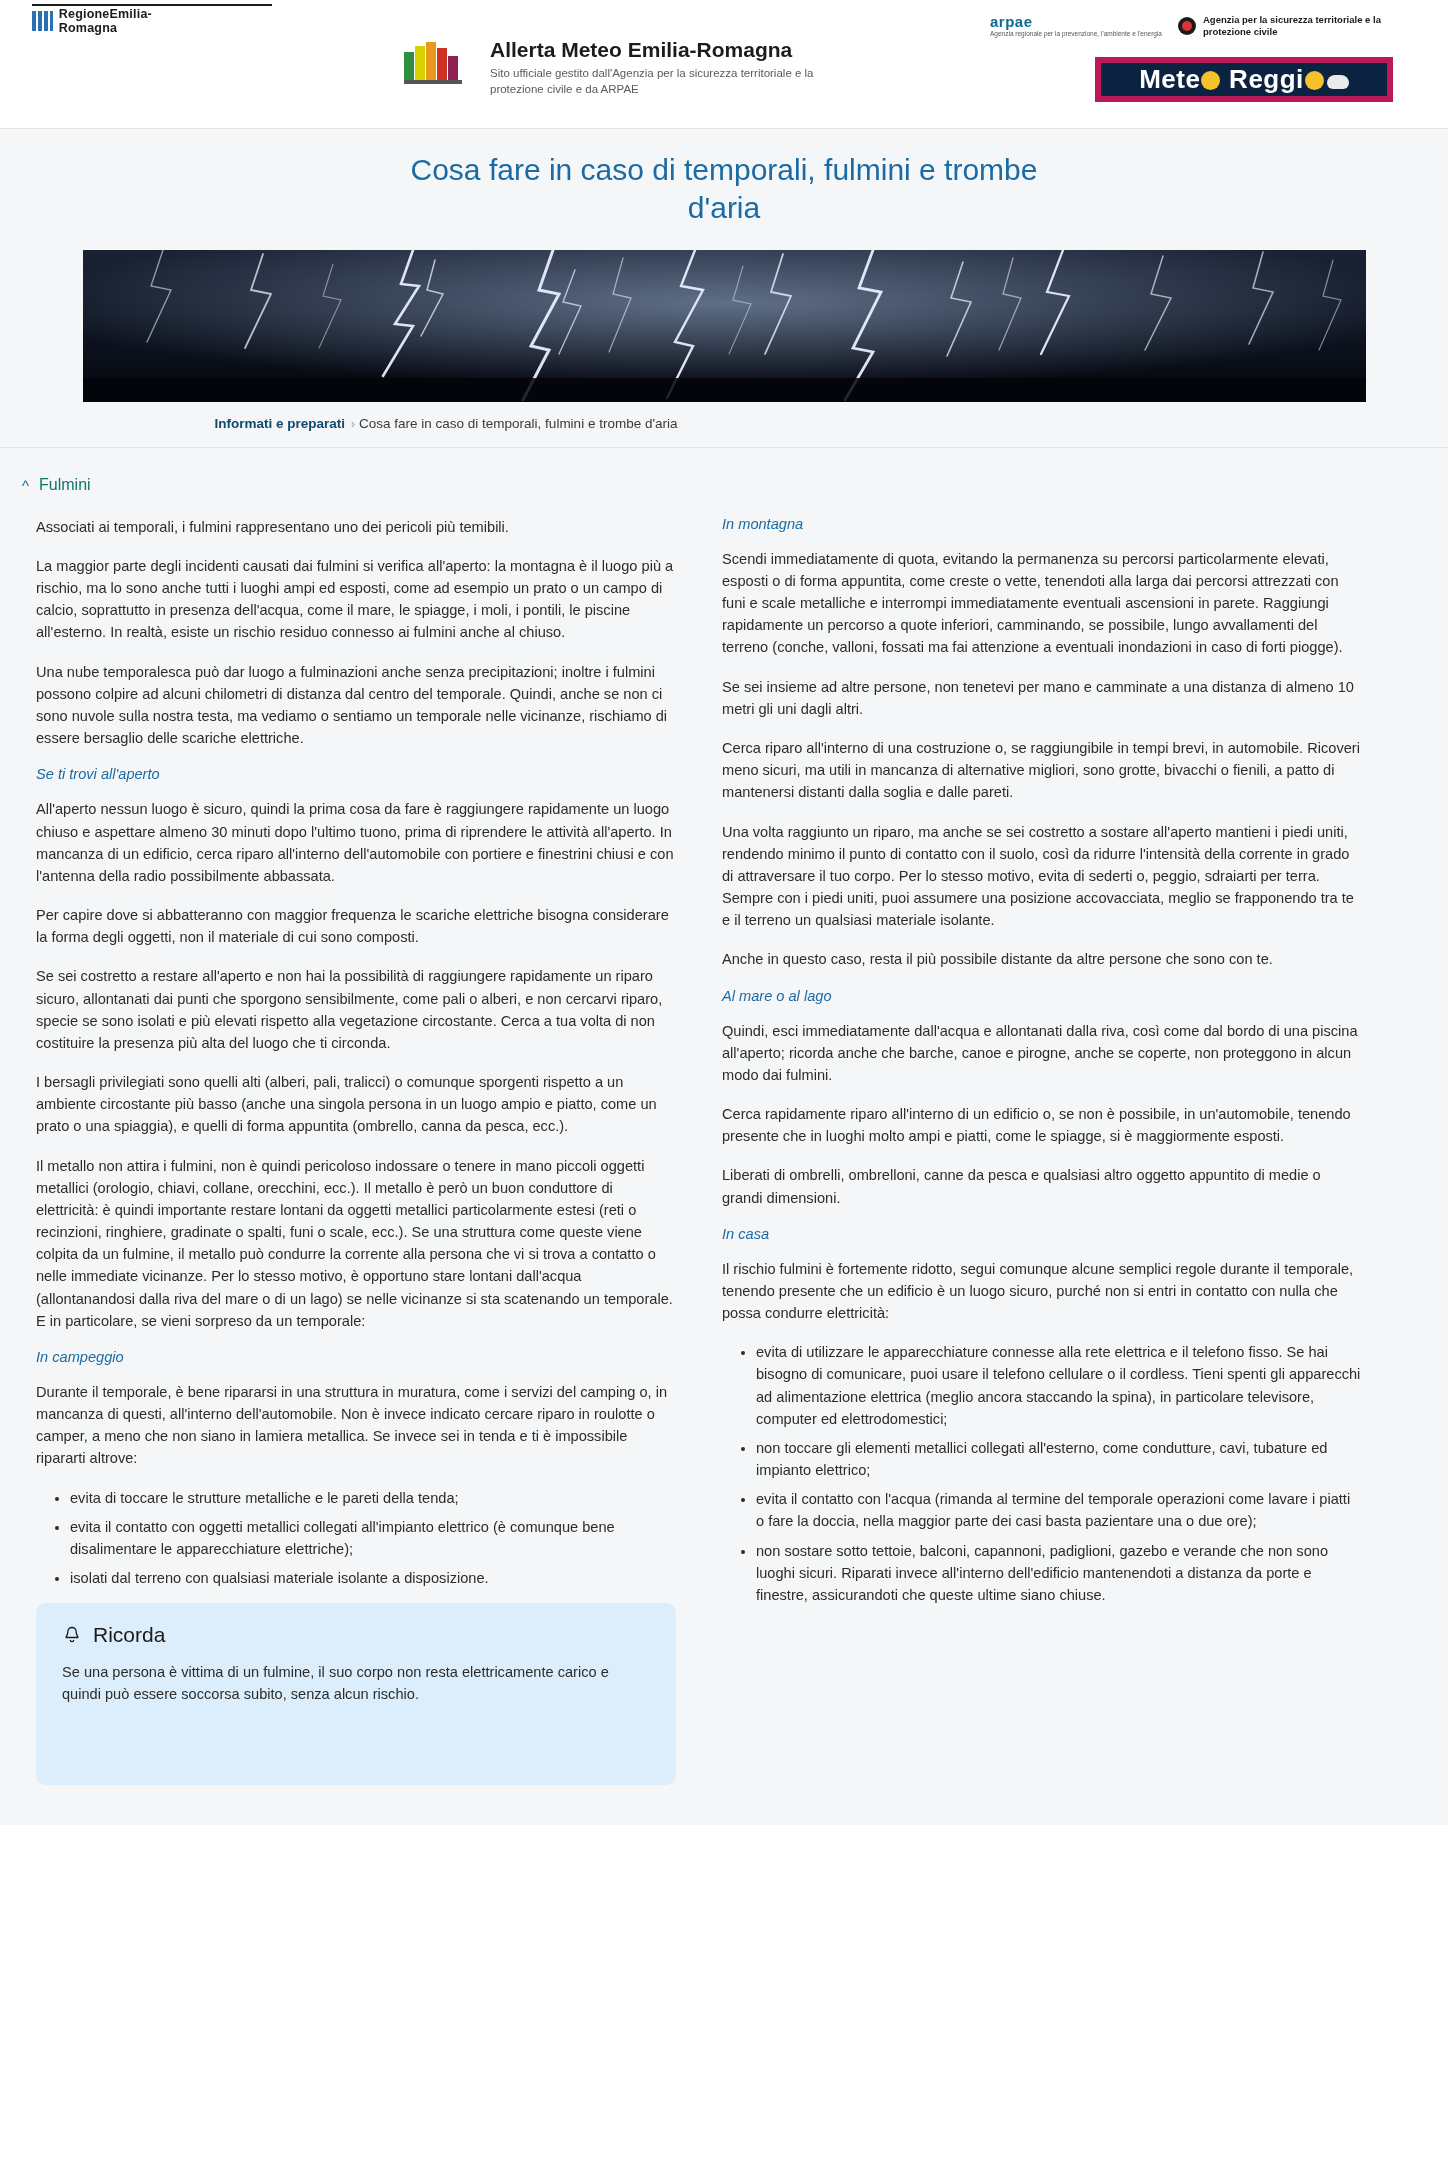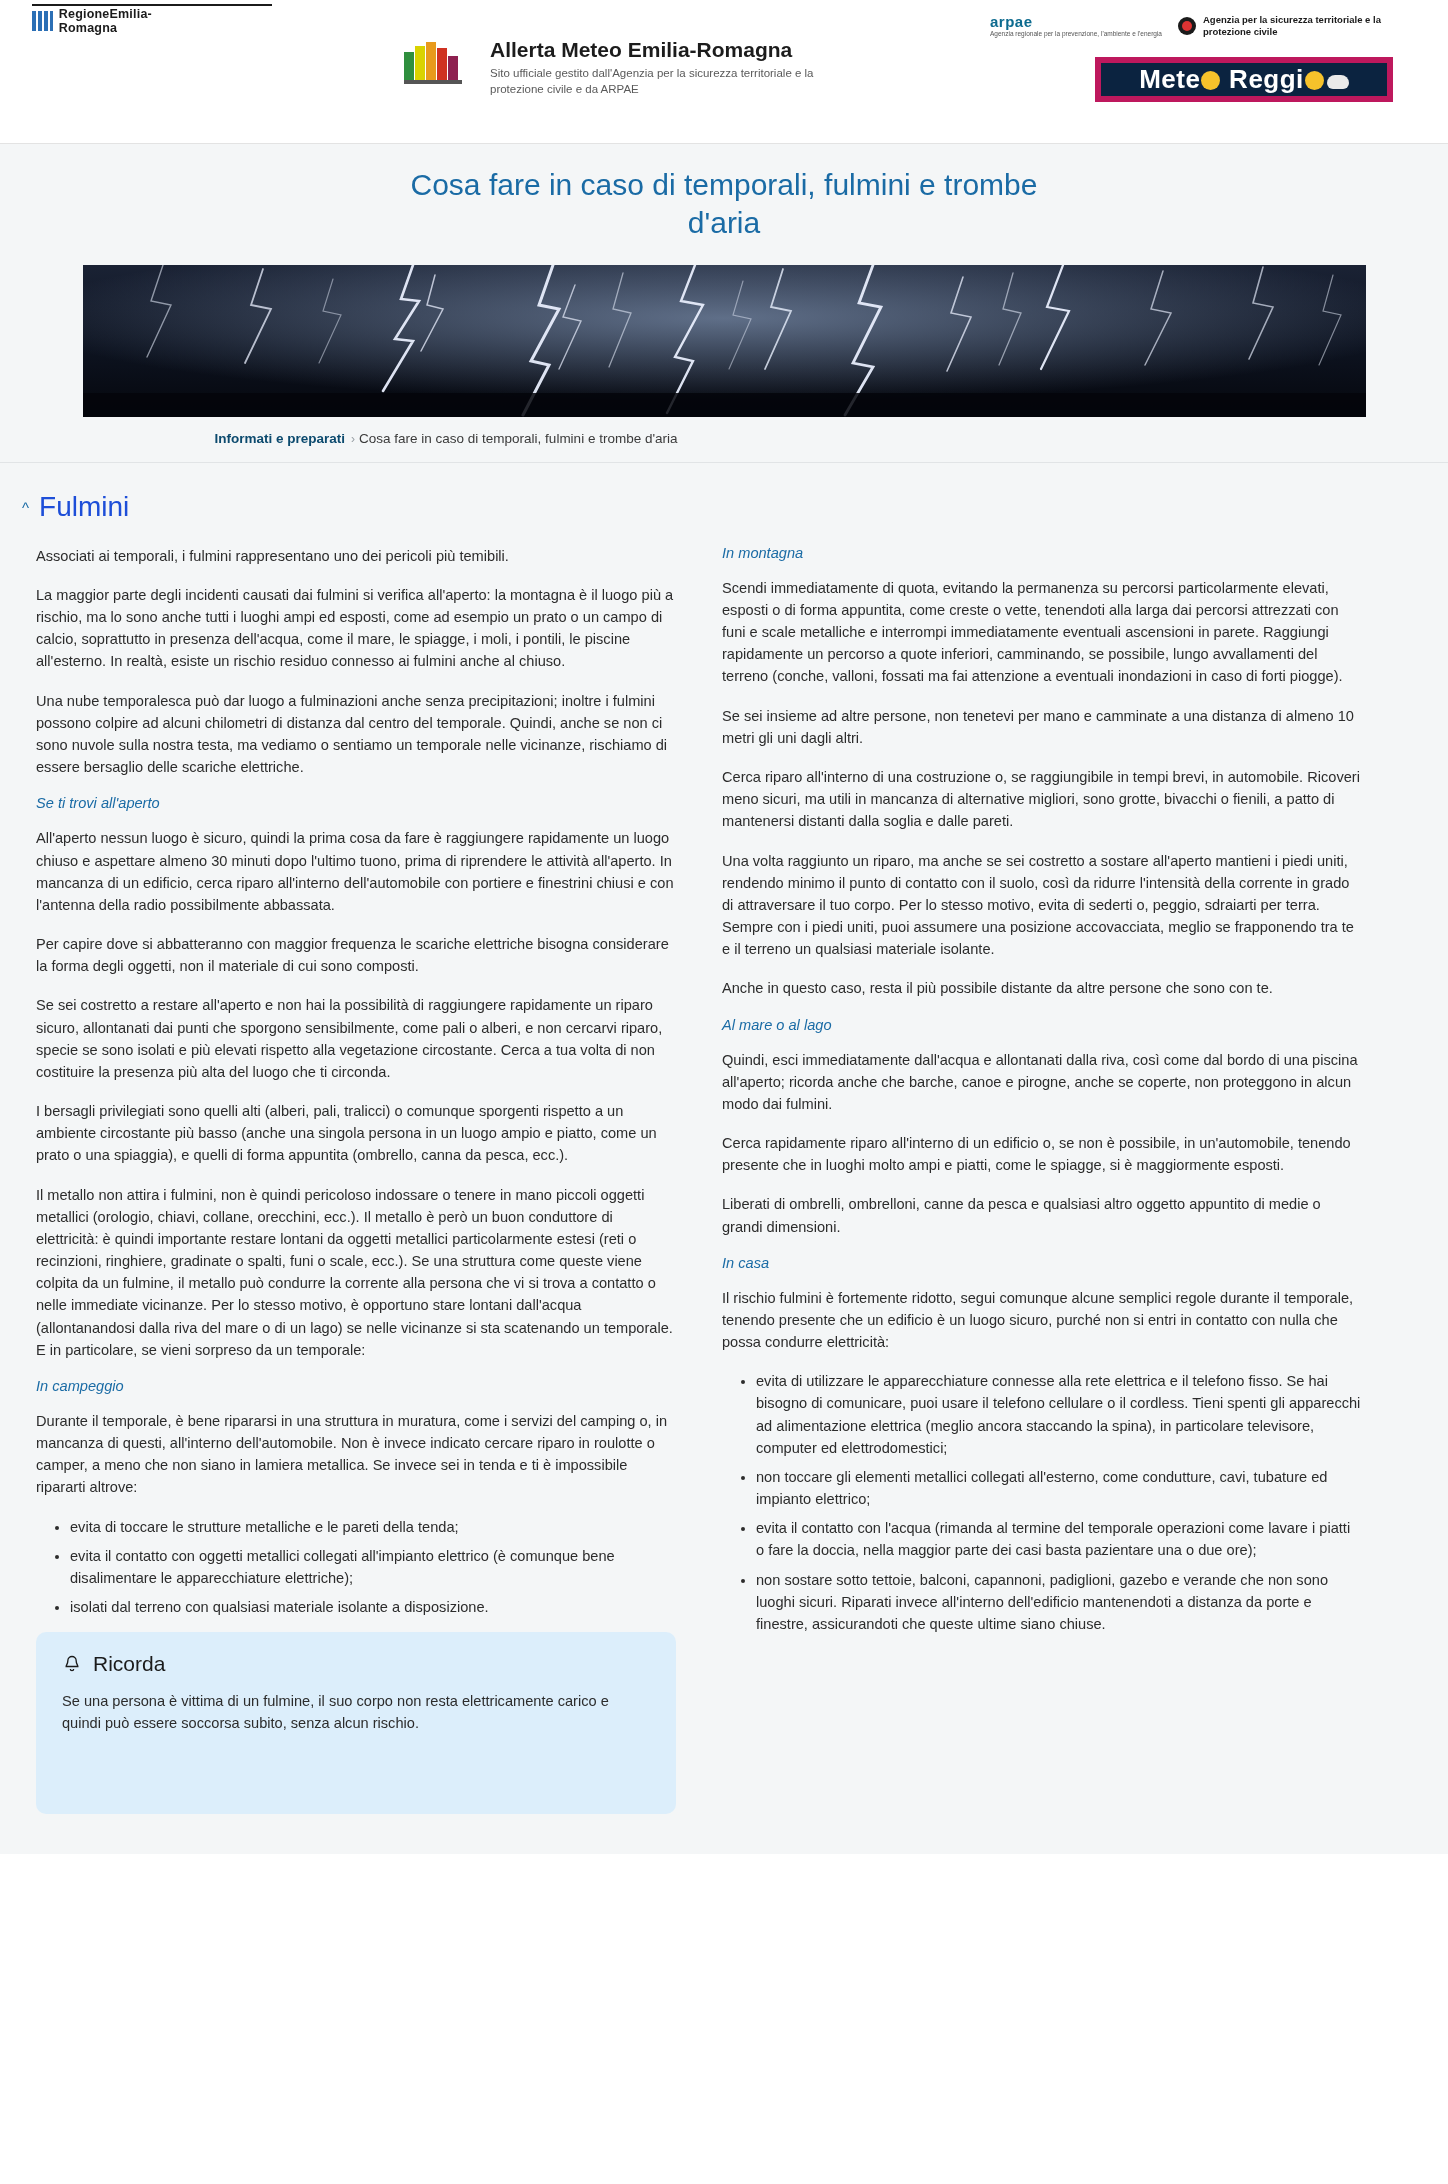--- a/index.html
+++ b/index.html
@@ -8,21 +8,21 @@
     width: 1448px;
     background: #ffffff;
     font-family: "Liberation Sans", sans-serif;
     color: #2b2b2b;
     -webkit-font-smoothing: antialiased;
   }
   .page { width: 1448px; position: relative; }
 
   
   .header {
-    height: 144px;
+    height: 129px;
     background: #ffffff;
     position: relative;
     border-bottom: 1px solid #e3e3e3;
   }
   .rer-logo {
     position: absolute;
     left: 32px; top: 6px;
     width: 170px; height: 30px;
     display: flex; align-items: center;
   }
@@ -117,21 +117,21 @@
     padding: 18px 0 40px;
   }
   .section-head {
     display:flex; align-items:center;
     padding: 10px 0 8px 22px;
   }
   .chev {
     color:#1a6ba5; font-size: 15px; margin-right: 10px; line-height:1;
     transform: translateY(1px);
   }
-  .section-title { font-size: 28px; color:#1d4ed8; font-weight: 400; }
+  .section-title { font-size: 16px; color:#0f766e; font-weight: 400; }
 
   .cols {
     display:flex;
     gap: 46px;
     padding: 10px 20px 0 20px;
     margin-left: 16px;
   }
   .col { width: 640px; }
   .col p { margin: 0 0 17px 0; font-size: 14.6px; line-height: 1.52; color: #2c2c2c; }
   .col p.first { margin-top: 4px; }

